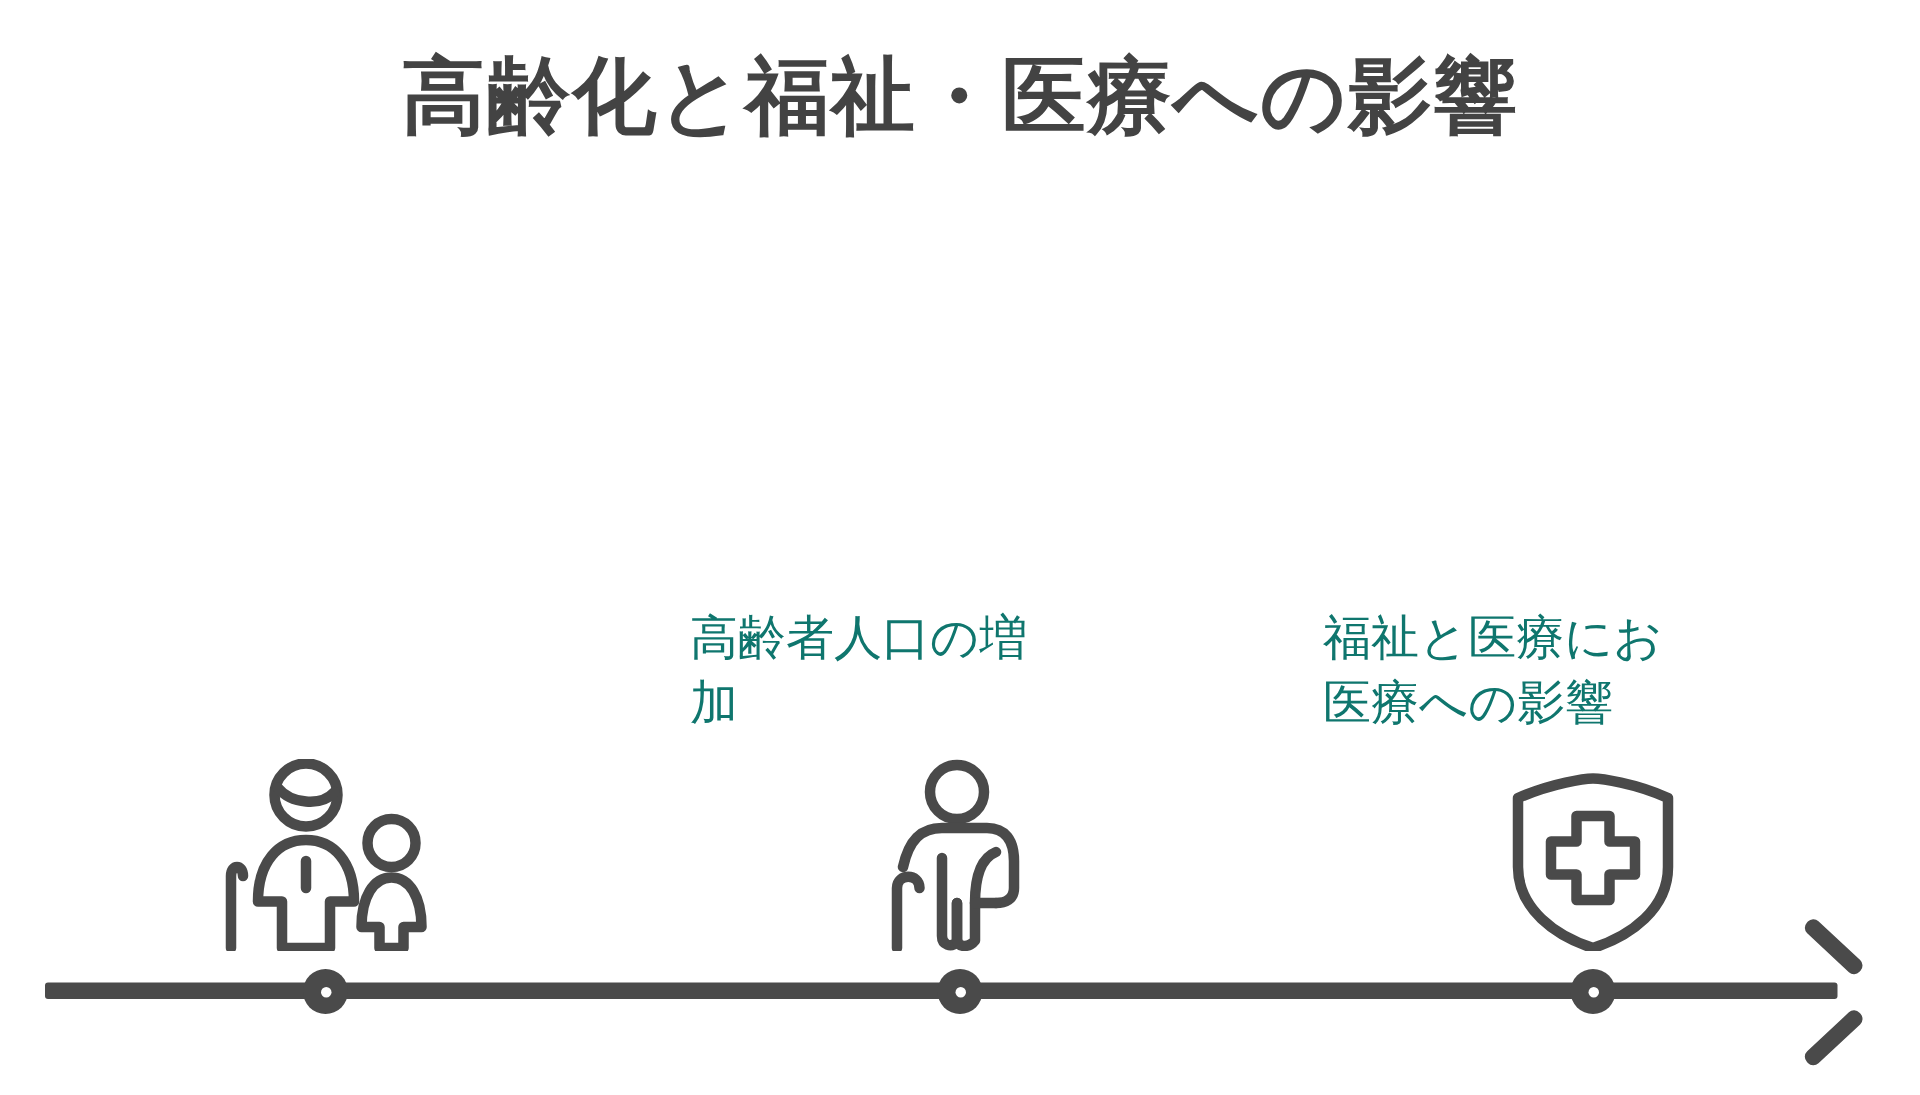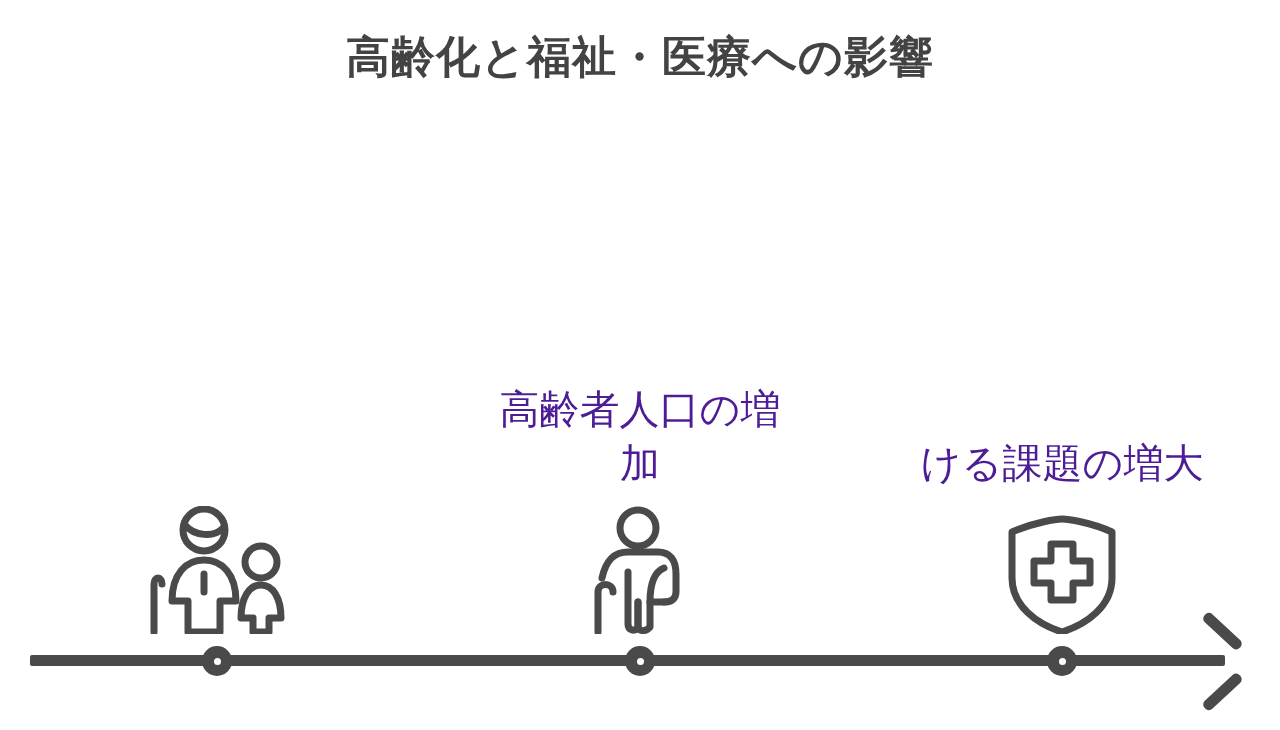--- a/index.html
+++ b/index.html
@@ -21,21 +21,21 @@
     height: 730px;
   }
 
   
   .title {
     position: absolute;
     top: 32px;
     left: 0;
     width: 1280px;
     text-align: center;
-    font-size: 44px;
+    font-size: 56px;
     font-weight: bold;
     color: #434343;
     letter-spacing: 1px;
     line-height: 1.15;
     white-space: nowrap;
   }
 
   
   .timeline {
     position: absolute;
@@ -110,24 +110,24 @@
     width: 360px;
     bottom: 96px;
     margin-left: -180px;
     display: flex;
     flex-direction: column;
     align-items: center;
     justify-content: flex-end;
   }
 
   .step-label {
-    font-size: 40px;
-    color: #4c1d95;
+    font-size: 32px;
+    color: #0f766e;
     line-height: 1.35;
-    text-align: center;
+    text-align: left;
     width: 360px;
     font-weight: normal;
   }
 
   .step-icon {
     margin-top: 14px;
     width: 160px;
     height: 130px;
     display: flex;
     align-items: flex-end;
@@ -202,21 +202,22 @@
           <path d="M58 96 L58 120 C58 126, 66 126, 70 121 L70 96 C70 78, 74 66, 84 62"></path>
           <path d="M70 96 L84 96"></path>
 
           <path d="M33 86 C33 76, 18 76, 18 86 L18 126"></path>
         </svg>
       </div>
     </div>
 
     <div class="step step-3">
       <div class="step-label">
-        <div>ける課題の増大</div>
+        <div>福祉と医療にお</div>
+        <div>医療への影響</div>
       </div>
       <div class="step-icon">
         <svg width="130" height="128" viewBox="0 0 130 128" fill="none" stroke="#4a4a4a" stroke-width="7" stroke-linecap="round" stroke-linejoin="round">
 
           <path d="M15 26 C38 16, 60 13, 65 13 C70 13, 93 16, 115 26 L115 72 C115 100, 90 118, 65 126 C40 118, 15 100, 15 72 Z"></path>
 
           <path d="M54 38 L76 38 L76 55 L93 55 L93 77 L76 77 L76 94 L54 94 L54 77 L37 77 L37 55 L54 55 Z"></path>
         </svg>
       </div>
     </div>

